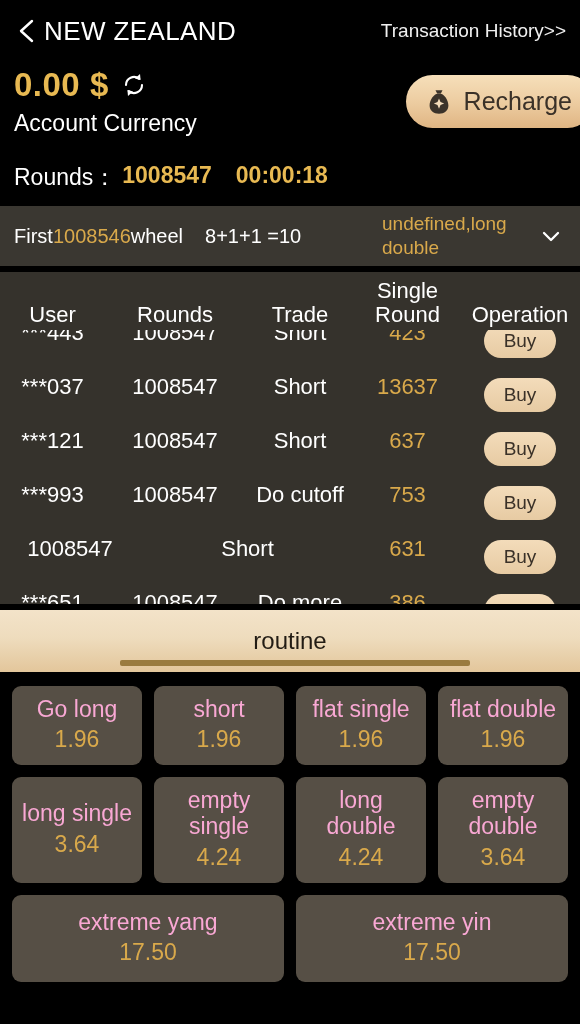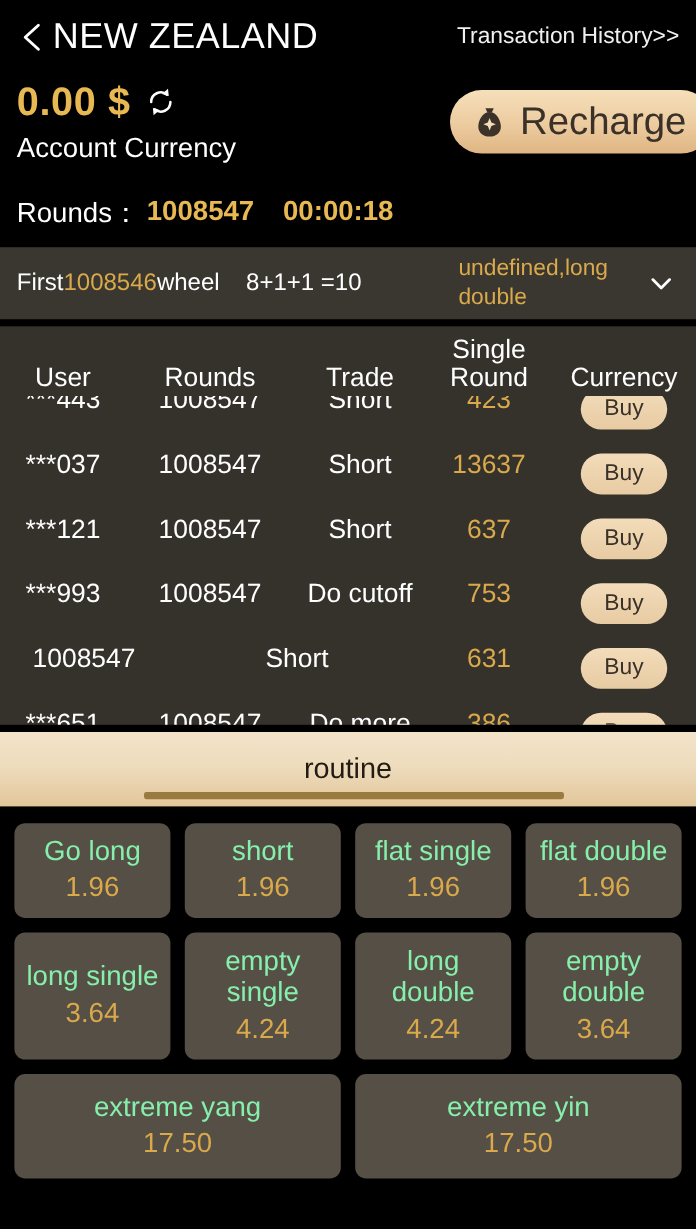--- a/index.html
+++ b/index.html
@@ -25,21 +25,21 @@
     padding: 0 14px 0 14px;
   }
   .back-icon {
     width: 26px; height: 30px;
     display: flex; align-items: center; justify-content: center;
     flex: 0 0 auto;
   }
   .back-icon svg { display:block; }
   .title {
     color: #ffffff;
-    font-size: 30px;
+    font-size: 26px;
     letter-spacing: .4px;
     margin-left: 4px;
     white-space: nowrap;
   }
   .tx-history {
     margin-left: auto;
     color: #f0f0f0;
     font-size: 19px;
     white-space: nowrap;
   }
@@ -80,21 +80,21 @@
     align-items: center;
     gap: 10px;
     border: none;
     border-radius: 27px;
     background: linear-gradient(180deg,#f6dfba 0%, #eccb9f 55%, #dfb583 100%);
     box-shadow: 0 1px 3px rgba(0,0,0,.5);
     cursor: pointer;
   }
   .recharge-label {
     color: #3a3128;
-    font-size: 32px;
+    font-size: 25px;
     white-space: nowrap;
   }
   .bag-icon { width: 30px; height: 30px; display:block; flex:0 0 auto; }
 
   
   .rounds-row {
     display: flex;
     align-items: flex-start;
     padding: 8px 2px 0 14px;
     height: 46px;
@@ -230,21 +230,21 @@
     border-radius: 9px;
     padding: 10px 4px 12px 4px;
     text-align: center;
     cursor: pointer;
     border: none;
     font-family: "Liberation Sans", sans-serif;
   }
   .bet-tile.tall { padding-top: 10px; }
   .bet-name {
     display: block;
-    color: #86efac;
+    color: #f9a8d4;
     font-size: 23px;
     line-height: 1.14;
     white-space: pre-line;
     text-align: center;
   }
   .bet-odds {
     display: block;
     color: #d9a94b;
     font-size: 23px;
     margin-top: 4px;
@@ -308,21 +308,21 @@
       </svg>
     </span>
   </div>
 
   <div class="table-wrap">
     <div class="thead">
       <div class="th c-user">User</div>
       <div class="th c-round">Rounds</div>
       <div class="th c-trade">Trade</div>
       <div class="th c-single">Single Round</div>
-      <div class="th c-oper">Currency</div>
+      <div class="th c-oper">Operation</div>
     </div>
 
     <div class="rows">
       <div class="trow">
         <div class="td c-user">***443</div>
         <div class="td c-round">1008547</div>
         <div class="td c-trade">Short</div>
         <div class="td amount c-single">423</div>
         <div class="td c-oper oper-cell">
           <button class="buy-btn">Buy</button>

